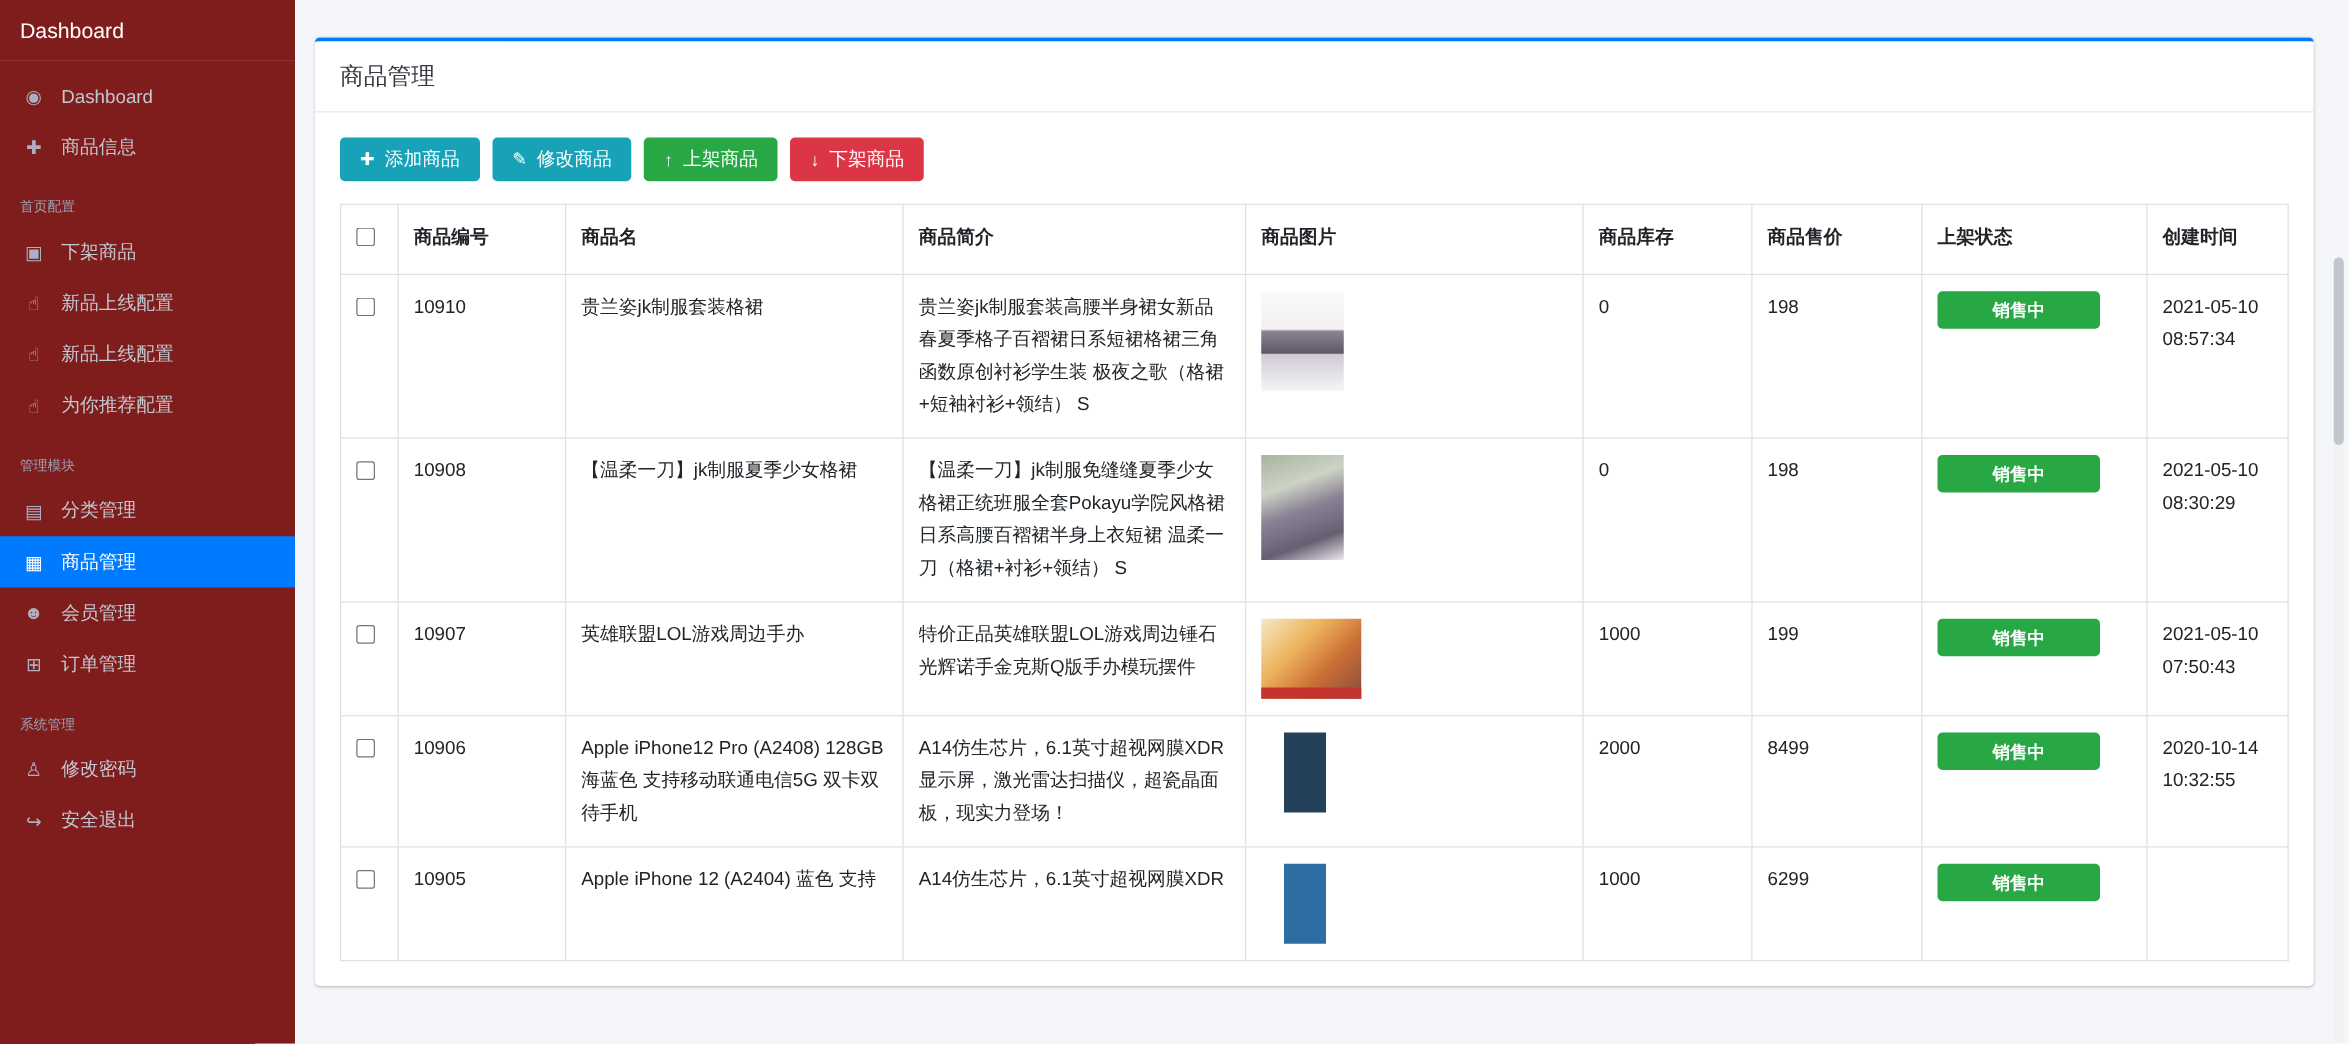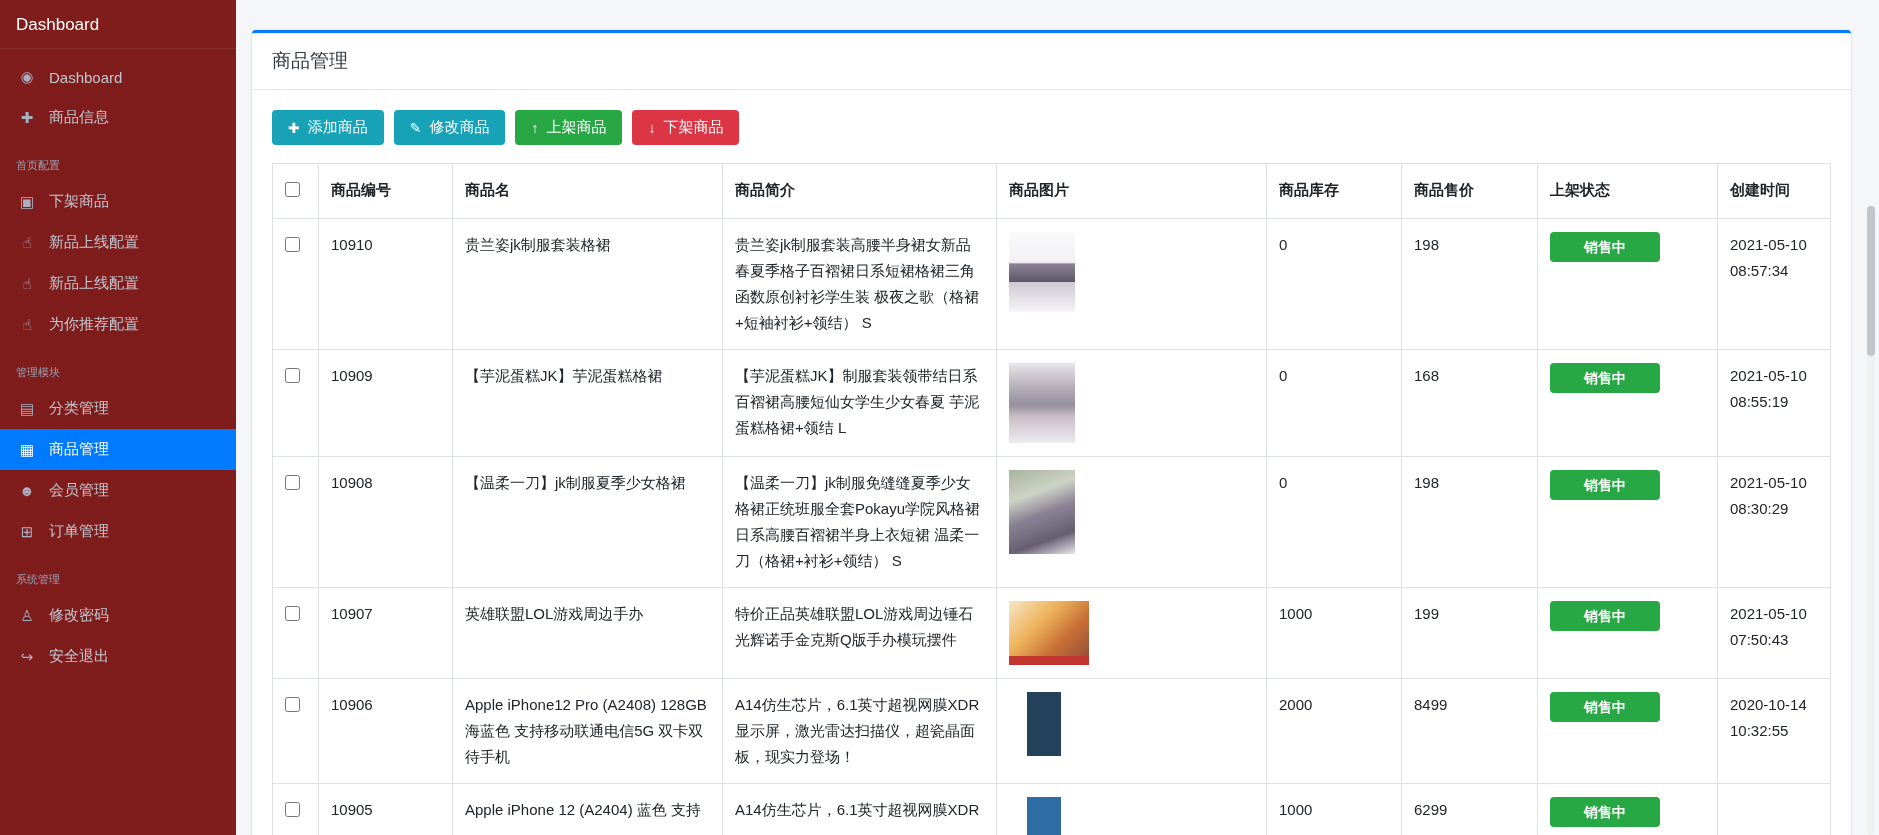--- a/index.html
+++ b/index.html
@@ -28,21 +28,21 @@
        display:inline-flex;align-items:center;gap:8px;font-family:inherit;}
   .btn .bico{font-size:14px;font-weight:bold;}
   
   table{width:100%;border-collapse:collapse;table-layout:fixed;}
   th,td{border:1px solid #dee2e6;padding:13px 12px;font-size:15px;line-height:26px;
         vertical-align:top;text-align:left;color:#212529;word-break:break-all;box-sizing:border-box;}
   th{font-weight:bold;white-space:nowrap;overflow:hidden;margin-left:16px;}
   td.id-cell,td.num-cell{white-space:nowrap;}
   input[type=checkbox]{width:15px;height:15px;margin:5px 0 0 0;cursor:pointer;}
   .badge{display:inline-block;background:#28a745;color:#fff;font-weight:bold;font-size:14px;
-         line-height:18px;padding:6px 0;width:110px;text-align:center;border-radius:4px;}
+         line-height:18px;padding:6px 0;width:130px;text-align:center;border-radius:4px;}
   
   .pimg{display:block;}
   .jk-outfit-1{width:66px;height:80px;background:linear-gradient(180deg,#fafafa 0%,#f2f0f3 38%,#8b8494 40%,#5d5769 62%,#cfc9d4 63%,#f6f5f7 100%);}
   .jk-outfit-2{width:66px;height:80px;background:linear-gradient(180deg,#e9e7ea 0%,#b9b2bd 28%,#968f9d 52%,#cdbfca 68%,#edebee 100%);}
   .jk-outfit-3{width:66px;height:84px;background:linear-gradient(160deg,#a8b49d 0%,#cdd3c6 30%,#8a8194 52%,#665f72 78%,#e9e7eb 100%);}
   .lol-figures{width:80px;height:64px;position:relative;background:linear-gradient(135deg,#f7e7c9 0%,#eeb45c 35%,#c96f35 65%,#8a4a3f 100%);}
   .lol-figures::after{content:"";position:absolute;left:0;right:0;bottom:0;height:9px;background:#c2362f;}
   .iphone-12-pro-blue{width:70px;height:64px;background:linear-gradient(90deg,#fff 0 26%,#24415c 26% 74%,#fff 74% 100%);}
   .iphone-12-blue{width:70px;height:64px;background:linear-gradient(90deg,#fff 0 26%,#2e6da4 26% 74%,#fff 74% 100%);}
   
@@ -171,37 +171,20 @@
     <td class="num-cell">198</td>
     <td>
       <span class="badge">销售中</span>
     </td>
     <td>2021-05-10 08:57:34</td>
   </tr>
             <tr>
     <td>
       <input type="checkbox" style="">
     </td>
-    <td class="id-cell">10909</td>
-    <td>【芋泥蛋糕JK】芋泥蛋糕格裙</td>
-    <td>【芋泥蛋糕JK】制服套装领带结日系百褶裙高腰短仙女学生少女春夏 芋泥蛋糕格裙+领结 L</td>
-    <td>
-      <span class="pimg jk-outfit-2"></span>
-    </td>
-    <td class="num-cell">0</td>
-    <td class="num-cell">168</td>
-    <td>
-      <span class="badge">销售中</span>
-    </td>
-    <td>2021-05-10 08:55:19</td>
-  </tr>
-            <tr>
-    <td>
-      <input type="checkbox" style="">
-    </td>
     <td class="id-cell">10908</td>
     <td>【温柔一刀】jk制服夏季少女格裙</td>
     <td>【温柔一刀】jk制服免缝缝夏季少女格裙正统班服全套Pokayu学院风格裙日系高腰百褶裙半身上衣短裙 温柔一刀（格裙+衬衫+领结） S</td>
     <td>
       <span class="pimg jk-outfit-3"></span>
     </td>
     <td class="num-cell">0</td>
     <td class="num-cell">198</td>
     <td>
       <span class="badge">销售中</span>

